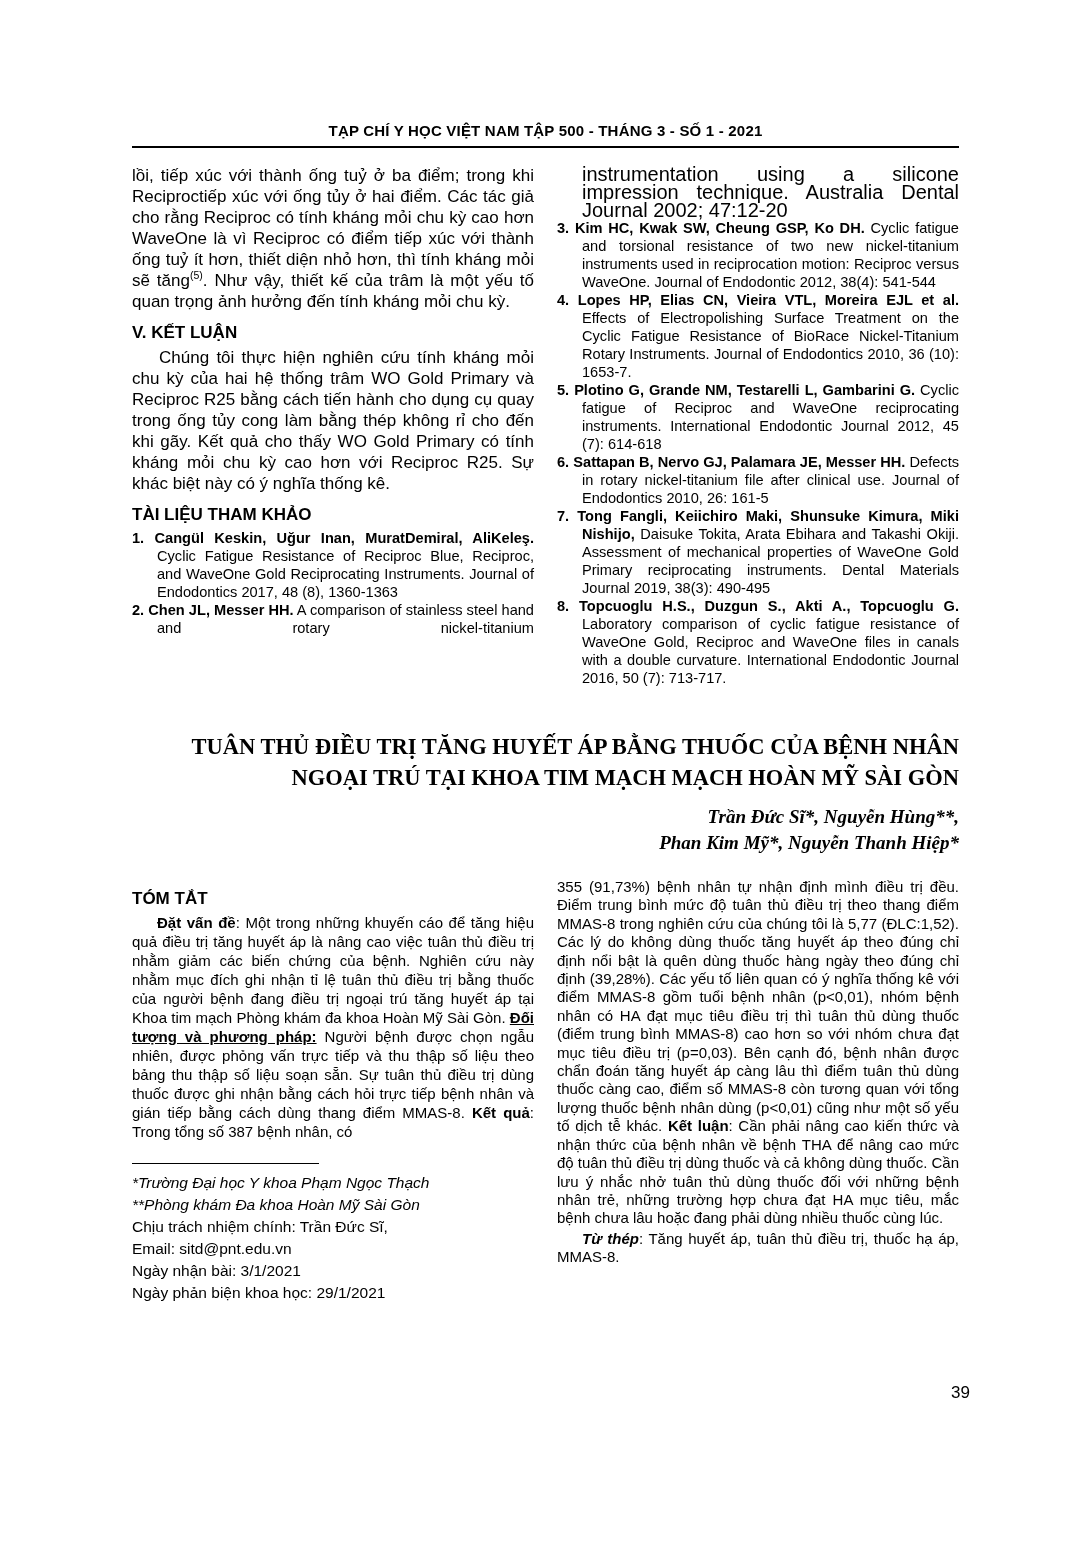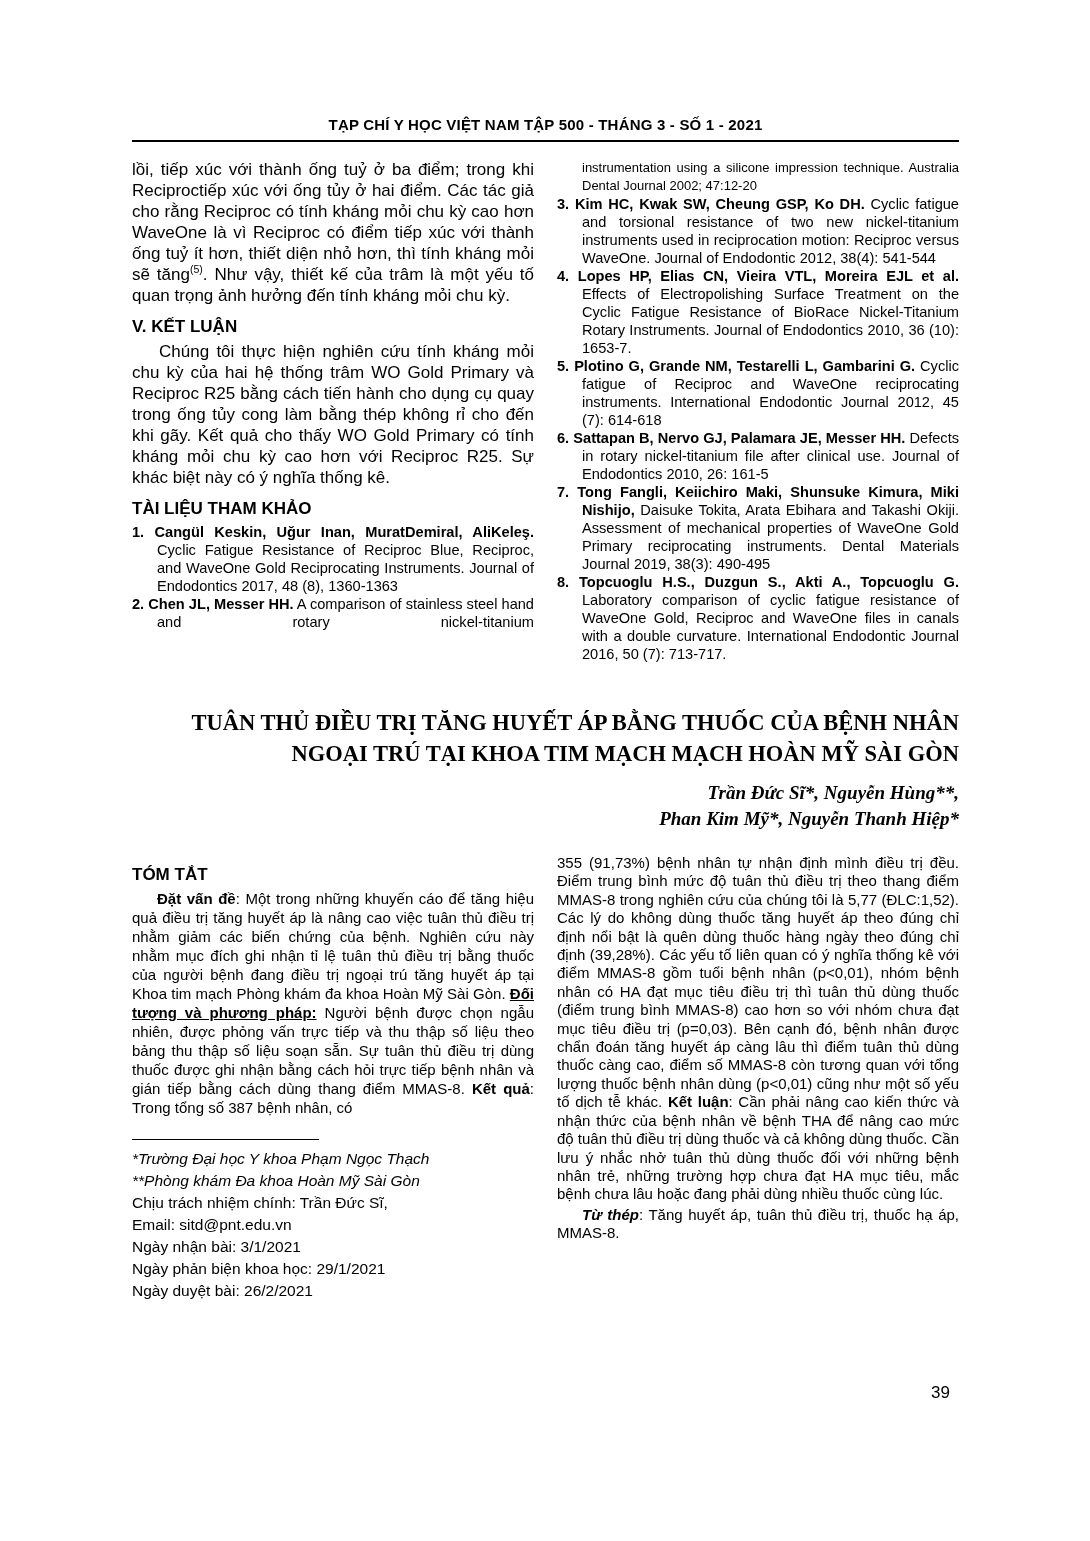--- a/index.html
+++ b/index.html
@@ -2,49 +2,49 @@
 <html><head>
 <meta charset="utf-8">
 <style>
   * { margin:0; padding:0; box-sizing:border-box; }
   html,body { background:#ffffff; }
   body {
     width:1090px; height:1541px; position:relative; overflow:hidden;
     font-family:"Liberation Sans", sans-serif; color:#000;
     -webkit-font-smoothing:antialiased;
   }
-  .sheet { position:absolute; left:132px; top:116px; width:827px; }
+  .sheet { position:absolute; left:132px; top:122px; width:827px; }
 
   .journal-header {
     text-align:center; font-size:15px; font-weight:bold; letter-spacing:.2px;
   }
   .header-rule {
     border:0; border-top:2px solid #000; margin-top:7px;
   }
 
-  .cols { display:flex; margin-top:17px;justify-content:space-between; }
+  .cols { display:flex; gap:23px; margin-top:17px; }
   .col { width:402px; flex:0 0 402px; }
 
   p.body { font-size:17px; line-height:21px; text-align:justify; }
   p.indent { text-indent:27px; }
   sup.cit { font-size:10.5px; line-height:0; vertical-align:super; }
 
   h3.h {
     font-size:17px; line-height:21px; font-weight:bold;
     margin:10px 0 4px 0;
   }
 
   .ref {
     font-size:14.6px; line-height:18px; text-align:justify;
     padding-left:25px; text-indent:-25px;
   }
   .ref .b { font-weight:bold; }
   .stretch-last { text-align-last:justify; }
   .ref-cont {
-    font-size:13px; line-height:18px; text-align:justify;
+    font-size:20px; line-height:18px; text-align:justify;
     padding-left:25px;
   }
 
   .article-title {
     font-family:"Liberation Serif", serif; font-weight:bold;
     font-size:22.5px; line-height:31px; text-align:right;
     margin-top:44px;
   }
   .article-authors {
     font-family:"Liberation Serif", serif; font-weight:bold; font-style:italic;
@@ -65,21 +65,21 @@
     text-indent:25px; margin-top:2px;
   }
   .keywords .bi { font-weight:bold; font-style:italic; }
 
   .footnote { margin-top:22px; font-size:15.5px; line-height:22px; }
   .footnote-rule { border:0; border-top:1.5px solid #000; width:187px; margin:0 0 8px 0; }
   .fn-line { white-space:nowrap; }
   .fn-italic { font-style:italic; }
 
   .page-number {
-    position:absolute; top:1383px; right:140px; font-size:17px;
+    position:absolute; top:1383px; right:120px; font-size:17px;
   }
 </style>
 </head>
 <body>
 
 <div class="sheet">
 
   <div class="journal-header">TẠP CHÍ Y HỌC VIỆT NAM TẬP 500 - THÁNG 3 - SỐ 1 - 2021</div>
   <hr class="header-rule">
 
@@ -122,21 +122,20 @@
       <p class="abstract"><span class="b">Đặt vấn đề</span><span>: Một trong những khuyến cáo để tăng hiệu quả điều trị tăng huyết áp là nâng cao việc tuân thủ điều trị nhằm giảm các biến chứng của bệnh. Nghiên cứu này nhằm mục đích ghi nhận tỉ lệ tuân thủ điều trị bằng thuốc của người bệnh đang điều trị ngoại trú tăng huyết áp tại Khoa tim mạch Phòng khám đa khoa Hoàn Mỹ Sài Gòn. </span><span class="bu">Đối tượng và phương pháp:</span><span> Người bệnh được chọn ngẫu nhiên, được phỏng vấn trực tiếp và thu thập số liệu theo bảng thu thập số liệu soạn sẵn. Sự tuân thủ điều trị dùng thuốc được ghi nhận bằng cách hỏi trực tiếp bệnh nhân và gián tiếp bằng cách dùng thang điểm MMAS-8. </span><span class="b">Kết quả</span><span>: Trong tổng số 387 bệnh nhân, có</span></p>
 
       <div class="footnote">
         <hr class="footnote-rule">
         <div class="fn-line fn-italic">*Trường Đại học Y khoa Phạm Ngọc Thạch</div>
         <div class="fn-line fn-italic">**Phòng khám Đa khoa Hoàn Mỹ Sài Gòn</div>
         <div class="fn-line">Chịu trách nhiệm chính: Trần Đức Sĩ,</div>
         <div class="fn-line">Email: sitd@pnt.edu.vn</div>
         <div class="fn-line">Ngày nhận bài: 3/1/2021</div>
         <div class="fn-line">Ngày phản biện khoa học: 29/1/2021</div>
-        <div class="fn-line">Ngày duyệt bài: 26/2/2021</div>
       </div>
     </div>
 
     <div class="col">
       <p class="abstract-cont"><span>355 (91,73%) bệnh nhân tự nhận định mình điều trị đều. Điểm trung bình mức độ tuân thủ điều trị theo thang điểm MMAS-8 trong nghiên cứu của chúng tôi là 5,77 (ĐLC:1,52). Các lý do không dùng thuốc tăng huyết áp theo đúng chỉ định nổi bật là quên dùng thuốc hàng ngày theo đúng chỉ định (39,28%). Các yếu tố liên quan có ý nghĩa thống kê với điểm MMAS-8 gồm tuổi bệnh nhân (p&lt;0,01), nhóm bệnh nhân có HA đạt mục tiêu điều trị thì tuân thủ dùng thuốc (điểm trung bình MMAS-8) cao hơn so với nhóm chưa đạt mục tiêu điều trị (p=0,03). Bên cạnh đó, bệnh nhân được chẩn đoán tăng huyết áp càng lâu thì điểm tuân thủ dùng thuốc càng cao, điểm số MMAS-8 còn tương quan với tổng lượng thuốc bệnh nhân dùng (p&lt;0,01) cũng như một số yếu tố dịch tễ khác. </span><span class="b">Kết luận</span><span>: Cần phải nâng cao kiến thức và nhận thức của bệnh nhân về bệnh THA để nâng cao mức độ tuân thủ điều trị dùng thuốc và cả không dùng thuốc. Cần lưu ý nhắc nhở tuân thủ dùng thuốc đối với những bệnh nhân trẻ, những trường hợp chưa đạt HA mục tiêu, mắc bệnh chưa lâu hoặc đang phải dùng nhiều thuốc cùng lúc.</span></p>
       <p class="keywords"><span class="bi">Từ thép</span><span>: Tăng huyết áp, tuân thủ điều trị, thuốc hạ áp, MMAS-8.</span></p>
     </div>
   </div>
 
 </div>

